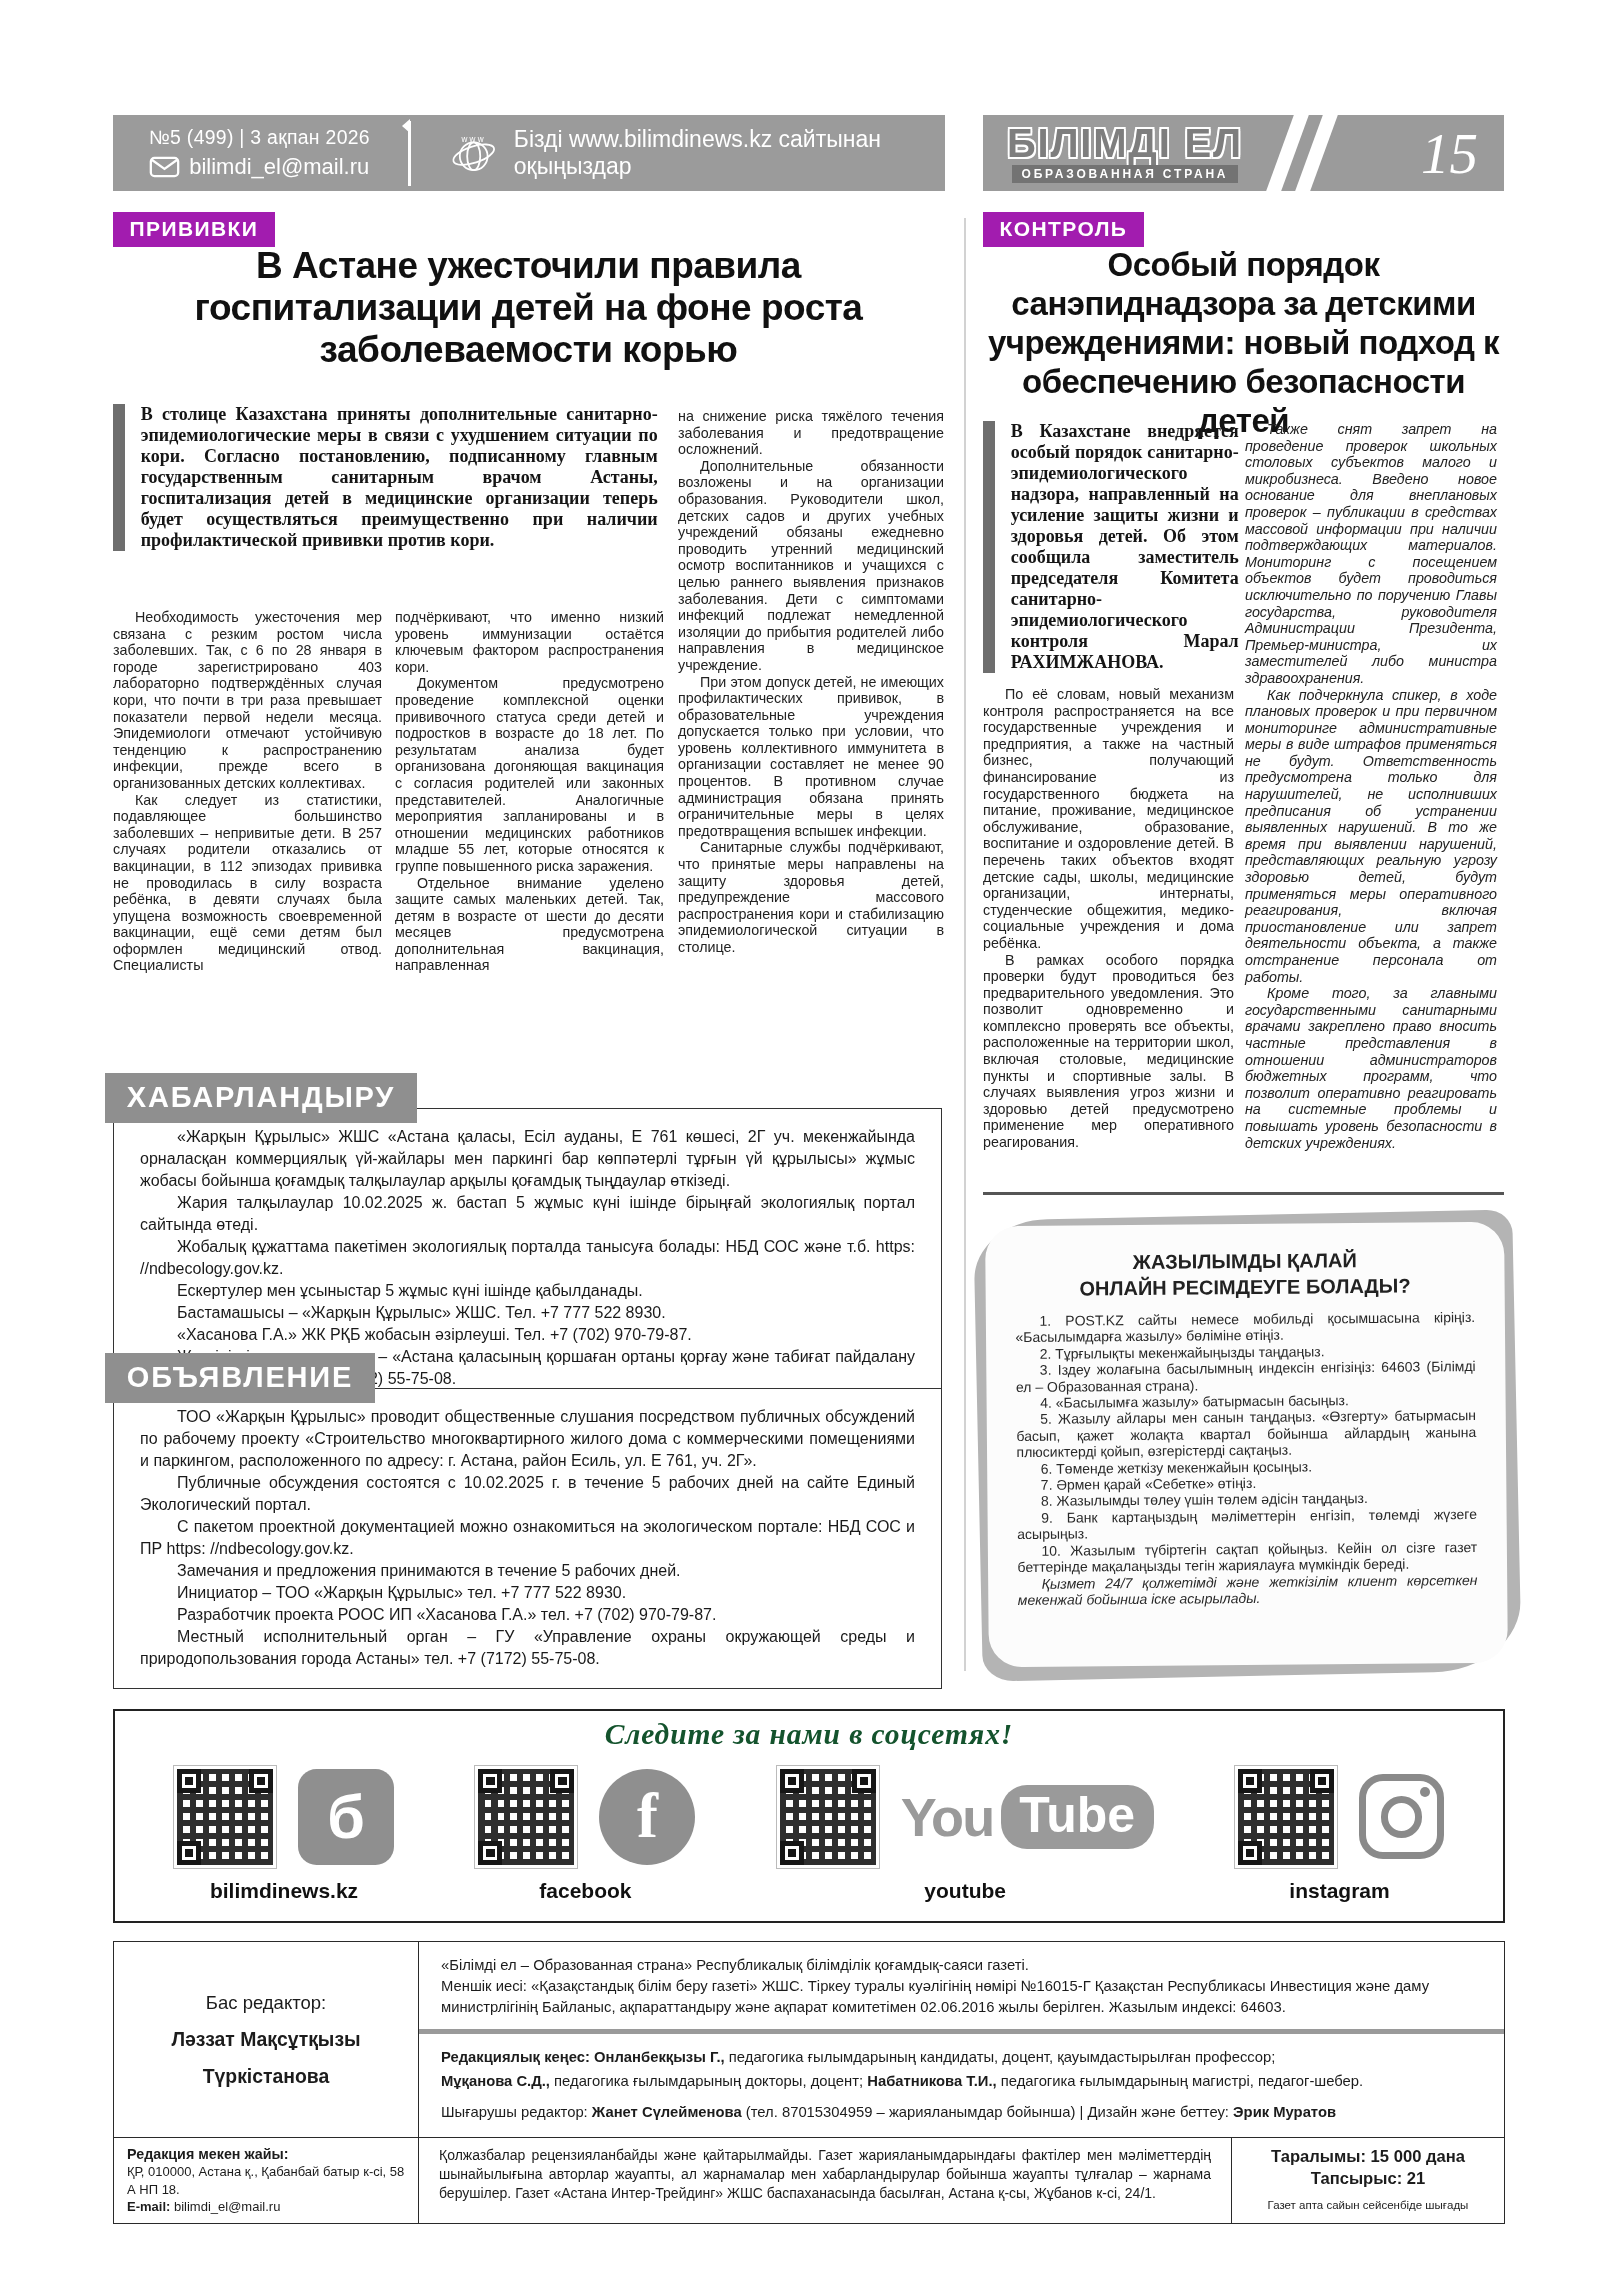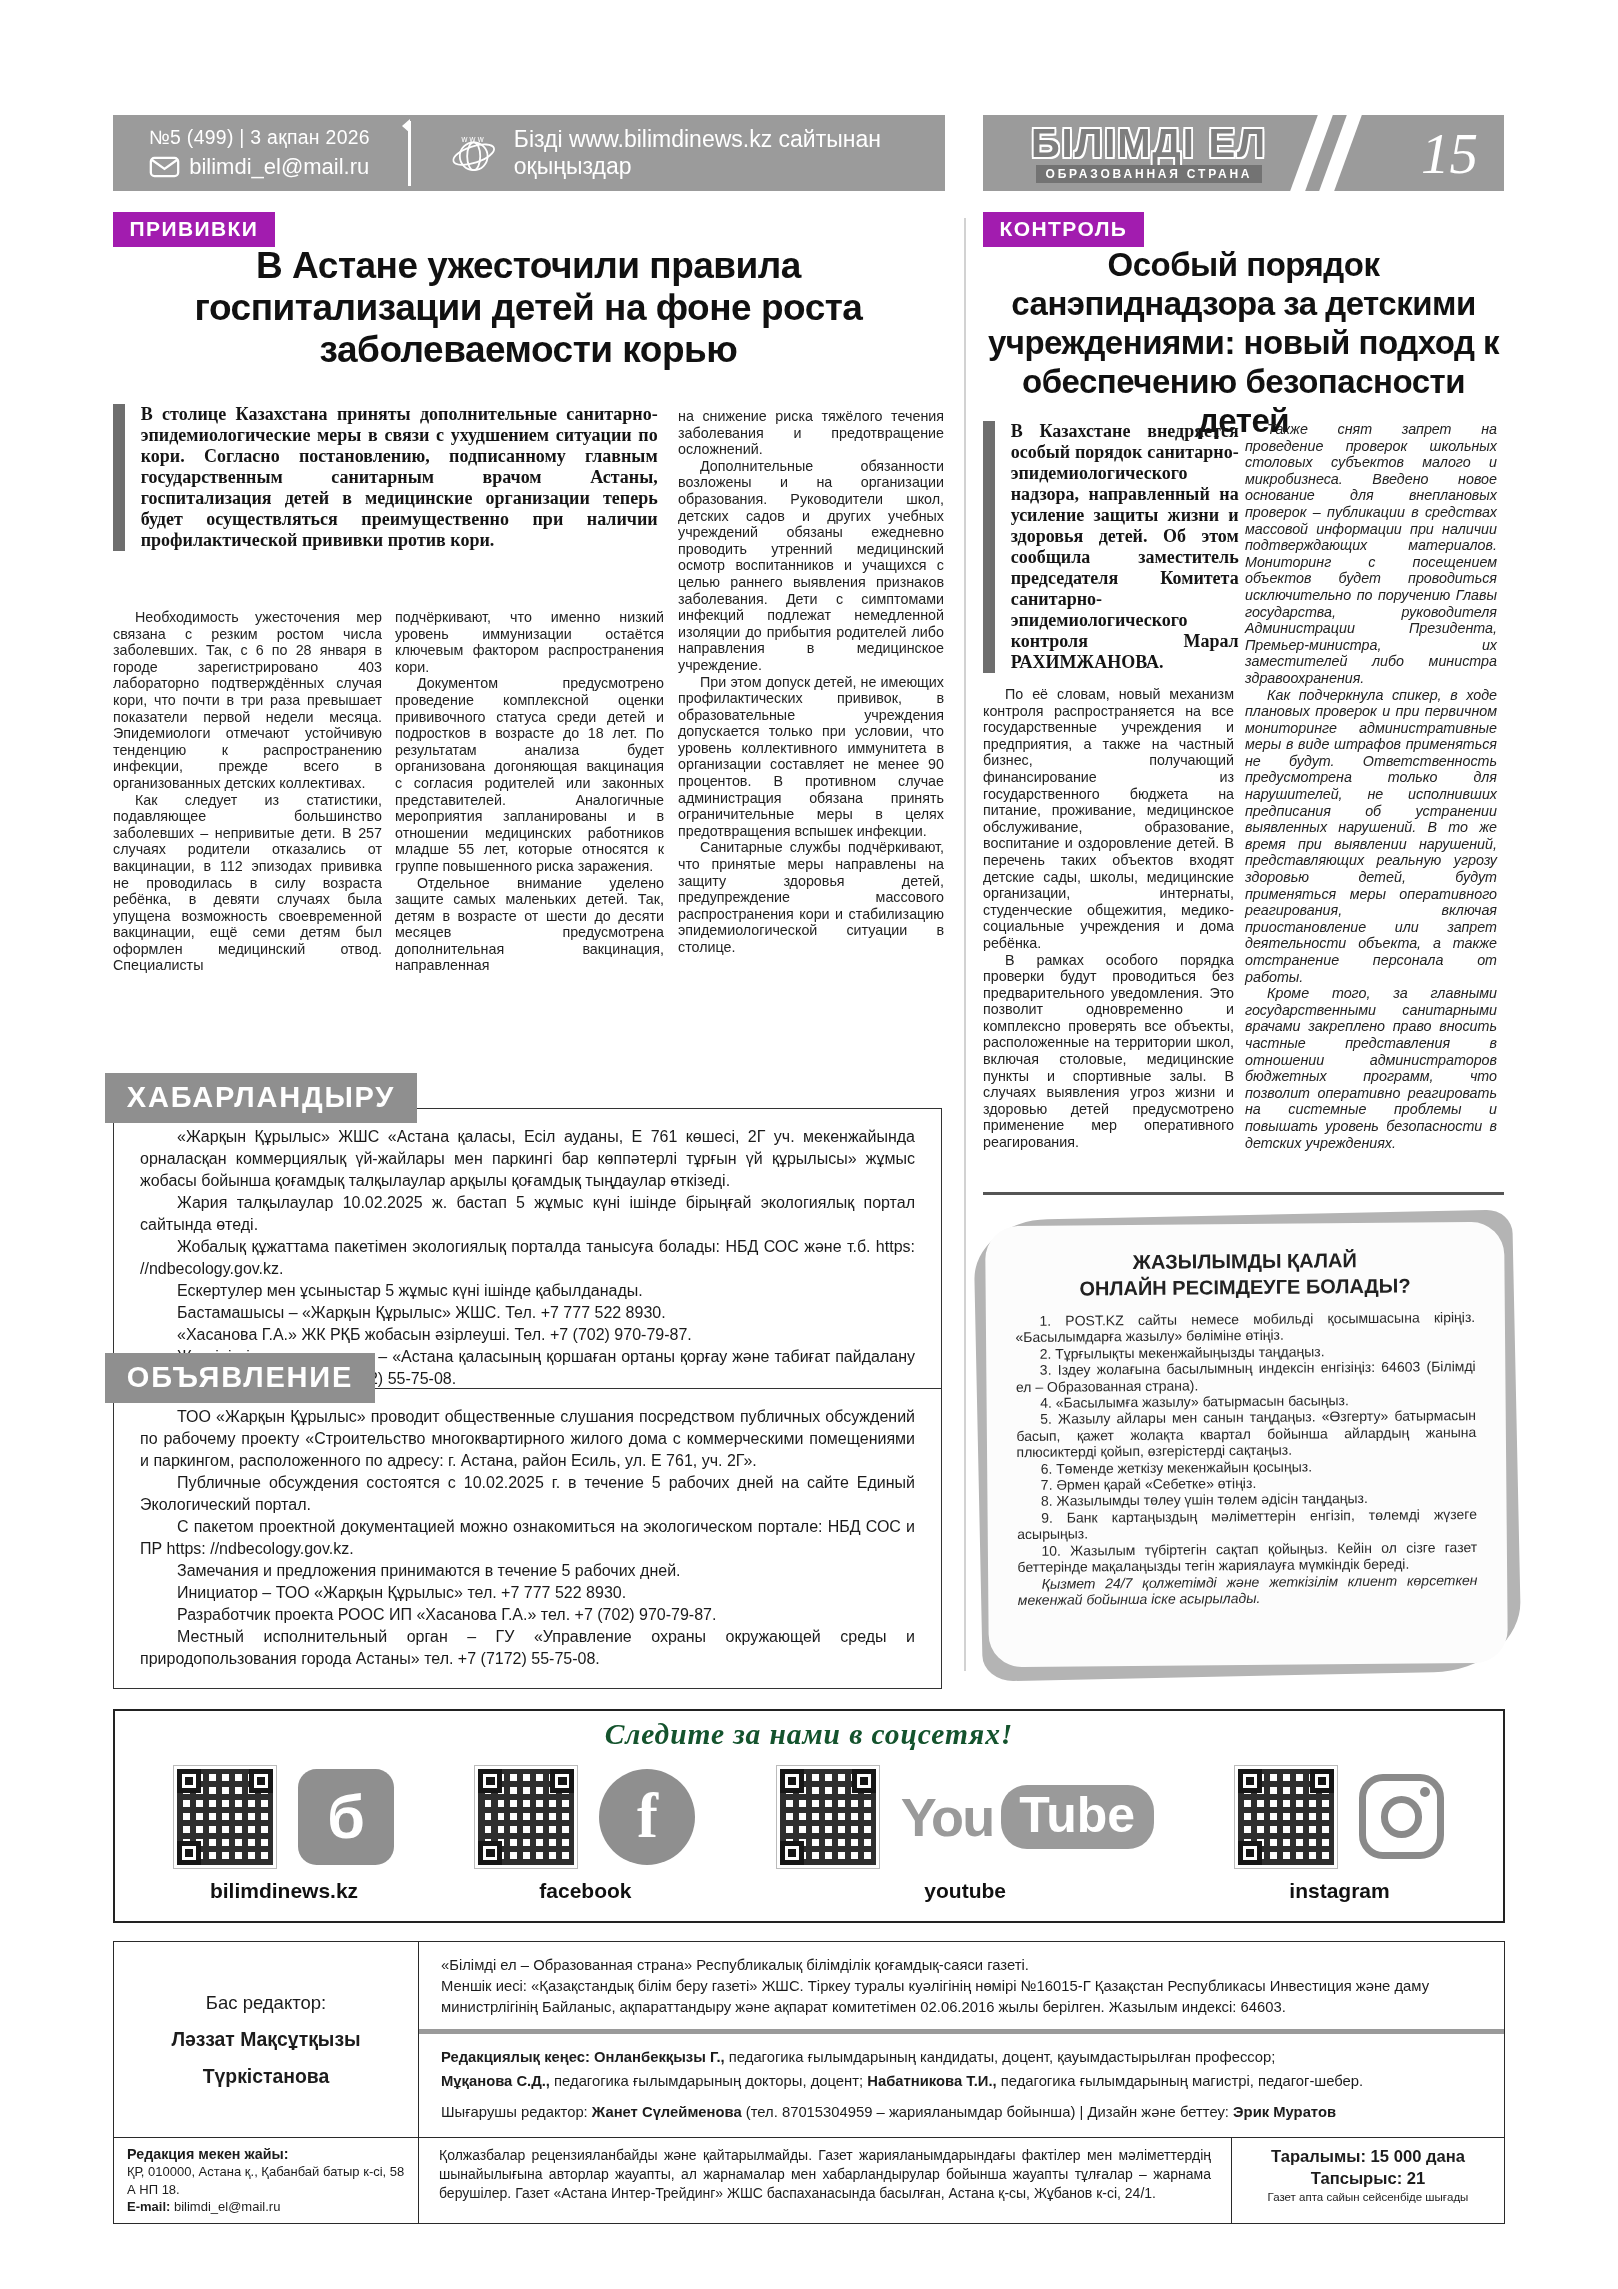--- a/index.html
+++ b/index.html
@@ -9,21 +9,21 @@
   .hbar{position:absolute;left:113px;top:115px;width:832px;height:76px;background:#9b9b9b;display:flex;}
   .hleft{width:295px;display:flex;flex-direction:column;justify-content:center;padding-left:36px;box-sizing:border-box;color:#fff;}
   .hissue{font-size:19.4px;letter-spacing:0.3px;}
   .hmailrow{display:flex;align-items:center;gap:9.2px;margin-top:4.6px;}
   .hmail{font-size:22px;}
   .hsep{position:relative;width:2.8px;background:#ffffff;height:65px;align-self:center;}
   .hsep .diam{position:absolute;left:-6.5px;top:-1.8px;width:0;height:0;border-top:7.4px solid transparent;border-bottom:7.4px solid transparent;border-right:8.3px solid #fff;}
   .hmid{flex:1;display:flex;align-items:center;gap:16.6px;padding-left:39px;color:#fff;}
   .hsite{font-size:23px;}
   .hlogo{position:absolute;left:983px;top:115px;width:521px;height:76px;background:#9b9b9b;display:flex;align-items:center;}
-  .logoblock{padding-left:24px;display:flex;flex-direction:column;align-items:center;margin-left:24px;}
+  .logoblock{padding-left:24px;display:flex;flex-direction:column;align-items:center;}
   .logotitle{font-weight:800;font-size:40px;line-height:41px;letter-spacing:1.8px;color:#7e7e7e;
     text-shadow:-1.8px -1.8px 0 #fff,1.8px -1.8px 0 #fff,-1.8px 1.8px 0 #fff,1.8px 1.8px 0 #fff,0 1.8px 0 #fff,0 -1.8px 0 #fff,1.8px 0 0 #fff,-1.8px 0 0 #fff;}
   .logosub{margin-top:0.9px;background:#737373;color:#fff;font-size:12px;font-weight:bold;letter-spacing:2.8px;padding:1.8px 9.2px;}
   .chev{display:flex;gap:14.8px;margin-left:37px;height:76px;}
   .chev i{display:block;width:14.8px;height:76px;background:#fff;transform:skewX(-20deg);}
   .pagenum{margin-left:auto;margin-right:26px;color:#fff;font-family:"Liberation Serif",serif;font-style:italic;font-size:57px;line-height:57px;}
   
   .chip{display:inline-block;background:#a21caf;color:#fff;font-weight:bold;font-size:21px;letter-spacing:1.4px;padding:4.6px 16.6px 6.5px;}
   .chip-big{background:#8f8f8f;color:#fff;font-weight:bold;font-size:29px;letter-spacing:1.8px;padding:8.3px 22px 10px;}
   
@@ -94,21 +94,21 @@
   .fright{flex:1;display:flex;flex-direction:column;}
   .finfo{padding:13px 22px 11px;border-bottom:5.5px solid #9a9a9a;font-size:14.8px;line-height:21px;}
   .fcouncil{padding:11px 22px 13px;font-size:14.8px;line-height:24px;}
   .fcouncil .pub{margin-top:7.4px;display:block;}
   .fbottom{display:flex;border-top:1.8px solid #2a2a2a;min-height:61px;}
   .faddr{width:305px;border-right:1.8px solid #2a2a2a;padding:7.4px 13px;font-size:13px;line-height:17.5px;box-sizing:border-box;}
   .faddr .lbl{font-weight:bold;font-size:14.3px;}
   .fdisc{flex:1;padding:7.4px 20px;font-size:14px;line-height:19px;text-align:justify;}
   .fcirc{width:273px;border-left:1.8px solid #2a2a2a;padding:7.4px 11px;text-align:center;box-sizing:border-box;}
   .fcircline{font-size:16.6px;font-weight:bold;line-height:22px;}
-  .fcircsmall{font-size:11.5px;margin-top:1px;}
+  .fcircsmall{font-size:11.5px;margin-top:9px;}
   b{font-weight:bold;}
 </style>
 </head>
 <body>
 
 <div class="page">
 
   <div class="hbar">
     <div class="hleft">
       <div class="hissue">№5 (499) | 3 ақпан 2026</div>

